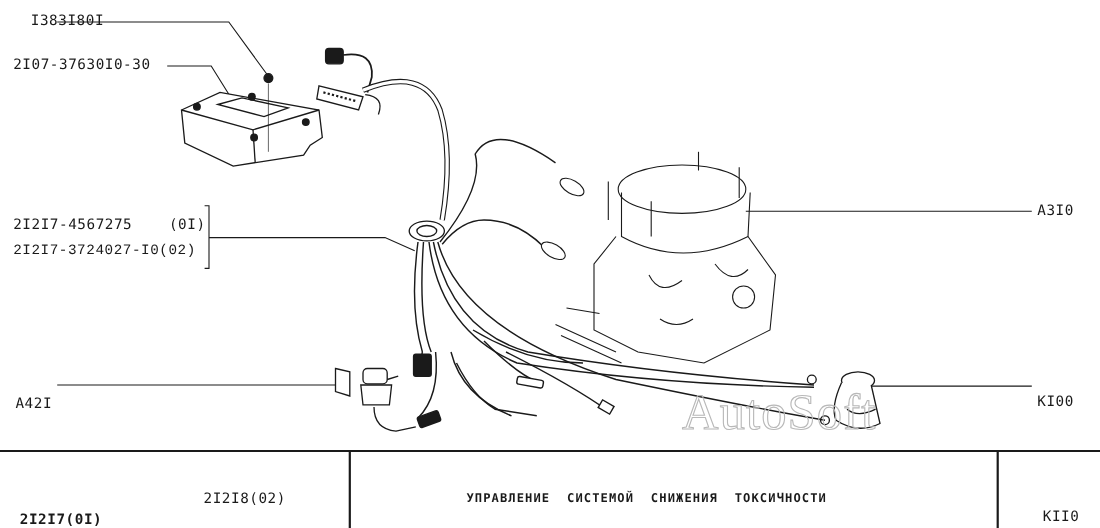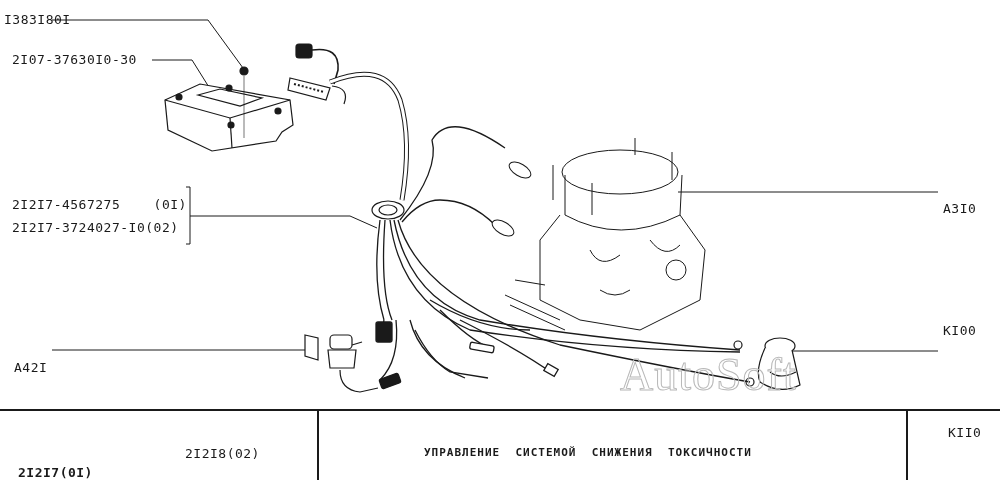--- a/index.html
+++ b/index.html
@@ -109,24 +109,24 @@
 
   <g stroke-width="2">
     <line x1="0" y1="410" x2="1000" y2="410"></line>
     <line x1="318" y1="410" x2="318" y2="480"></line>
     <line x1="907" y1="410" x2="907" y2="480"></line>
   </g>
 </svg>
 
 <div class="watermark" style="left:620px;top:348px;">AutoSoft</div>
 
-<div class="label" style="left:4px;top:13px;">I383I80I</div>
+<div class="label" style="left:28px;top:13px;">I383I80I</div>
 <div class="label" style="left:12px;top:53px;">2I07-37630I0-30</div>
 <div class="label" style="left:12px;top:198px;">2I2I7-4567275    (0I)</div>
-<div class="label" style="left:12px;top:221px;">2I2I7-3724027-I0(02)</div>
+<div class="label" style="left:12px;top:221px;font-family:Liberation Mono, monospace;">2I2I7-3724027-I0(02)</div>
 <div class="label" style="left:14px;top:361px;">A42I</div>
-<div class="label" style="left:943px;top:202px;">A3I0</div>
-<div class="label" style="left:943px;top:324px;">KI00</div>
+<div class="label" style="left:943px;top:185px;">A3I0</div>
+<div class="label" style="left:943px;top:359px;">KI00</div>
 
 <div class="footer-text" style="left:18px;top:465px;font-weight:bold;">2I2I7(0I)</div>
 <div class="footer-text" style="left:144px;top:446px;margin-left:41px;">2I2I8(02)</div>
 <div class="title-text" style="left:424px;top:446px;">УПРАВЛЕНИЕ  СИСТЕМОЙ  СНИЖЕНИЯ  ТОКСИЧНОСТИ</div>
-<div class="footer-text" style="left:948px;top:425px;">KII0</div>
+<div class="footer-text" style="left:948px;top:463px;">KII0</div>
 
 </body></html>

